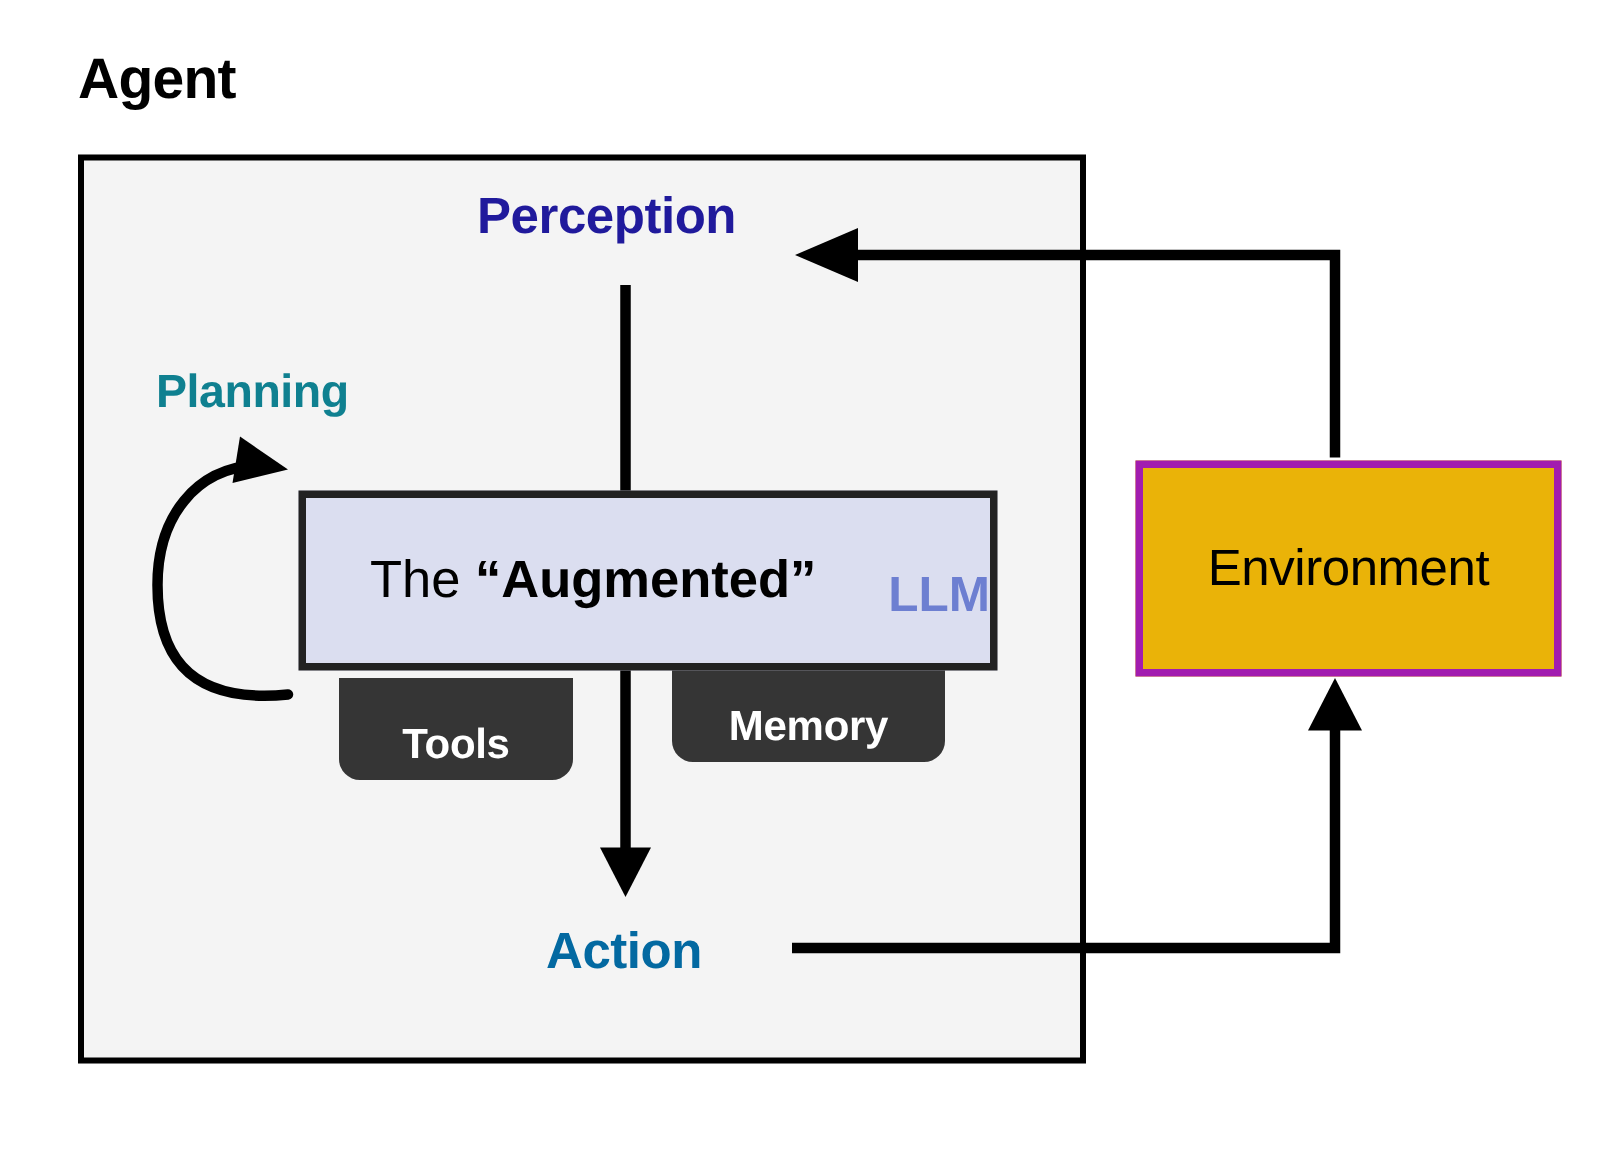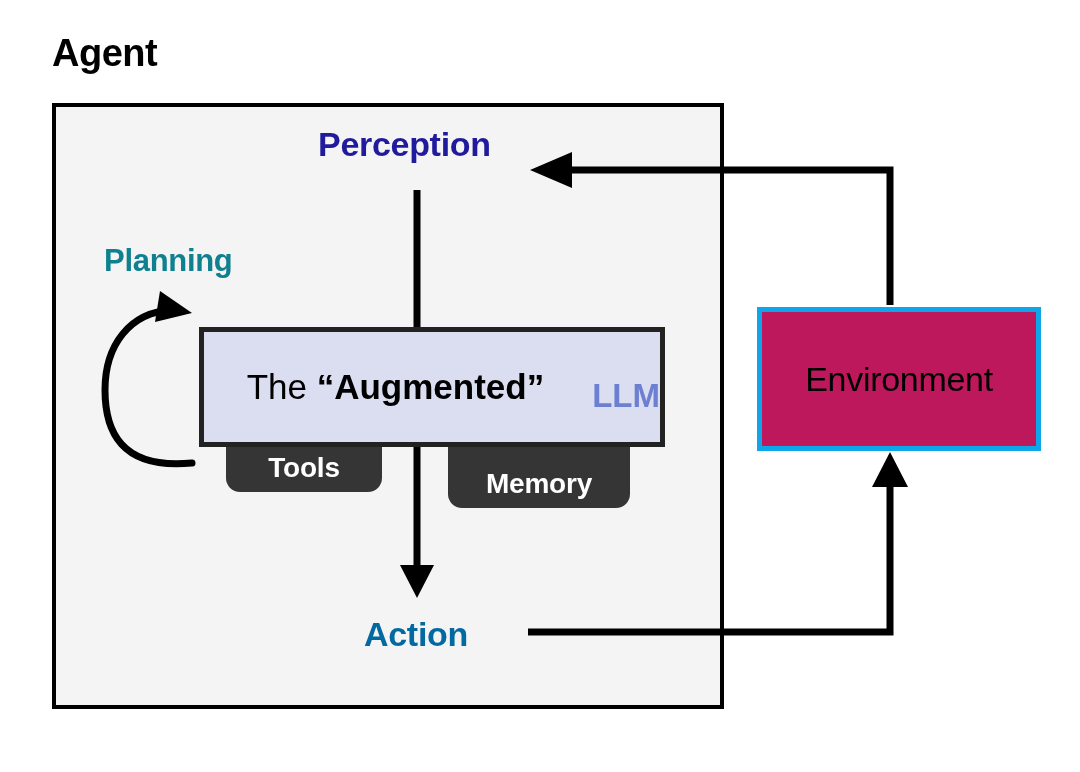--- a/index.html
+++ b/index.html
@@ -39,22 +39,22 @@
     border: 4px solid #000000;
   }
 
   
   #environment-box {
     position: absolute;
     left: 757px;
     top: 307px;
     width: 284px;
     height: 144px;
-    background: #be185d;
-    border: 5px solid #0ea5e9;
+    background: #eab308;
+    border: 5px solid #a21caf;
     display: flex;
     align-items: center;
     justify-content: center;
   }
   #environment-label {
     font-size: 34px;
     font-weight: normal;
     color: #000000;
     letter-spacing: -0.3px;
   }
@@ -139,21 +139,21 @@
     justify-content: center;
     padding-bottom: 8px;
     z-index: 2;
     color: #ffffff;
     font-size: 28px;
     font-weight: bold;
     letter-spacing: -0.2px;
   }
   #tools-tab {
     left: 226px;
-    top: 424px;
+    top: 452px;
     width: 156px;
     height: 68px;
   }
   #memory-tab {
     left: 448px;
     top: 440px;
     width: 182px;
     height: 68px;
   }
 

